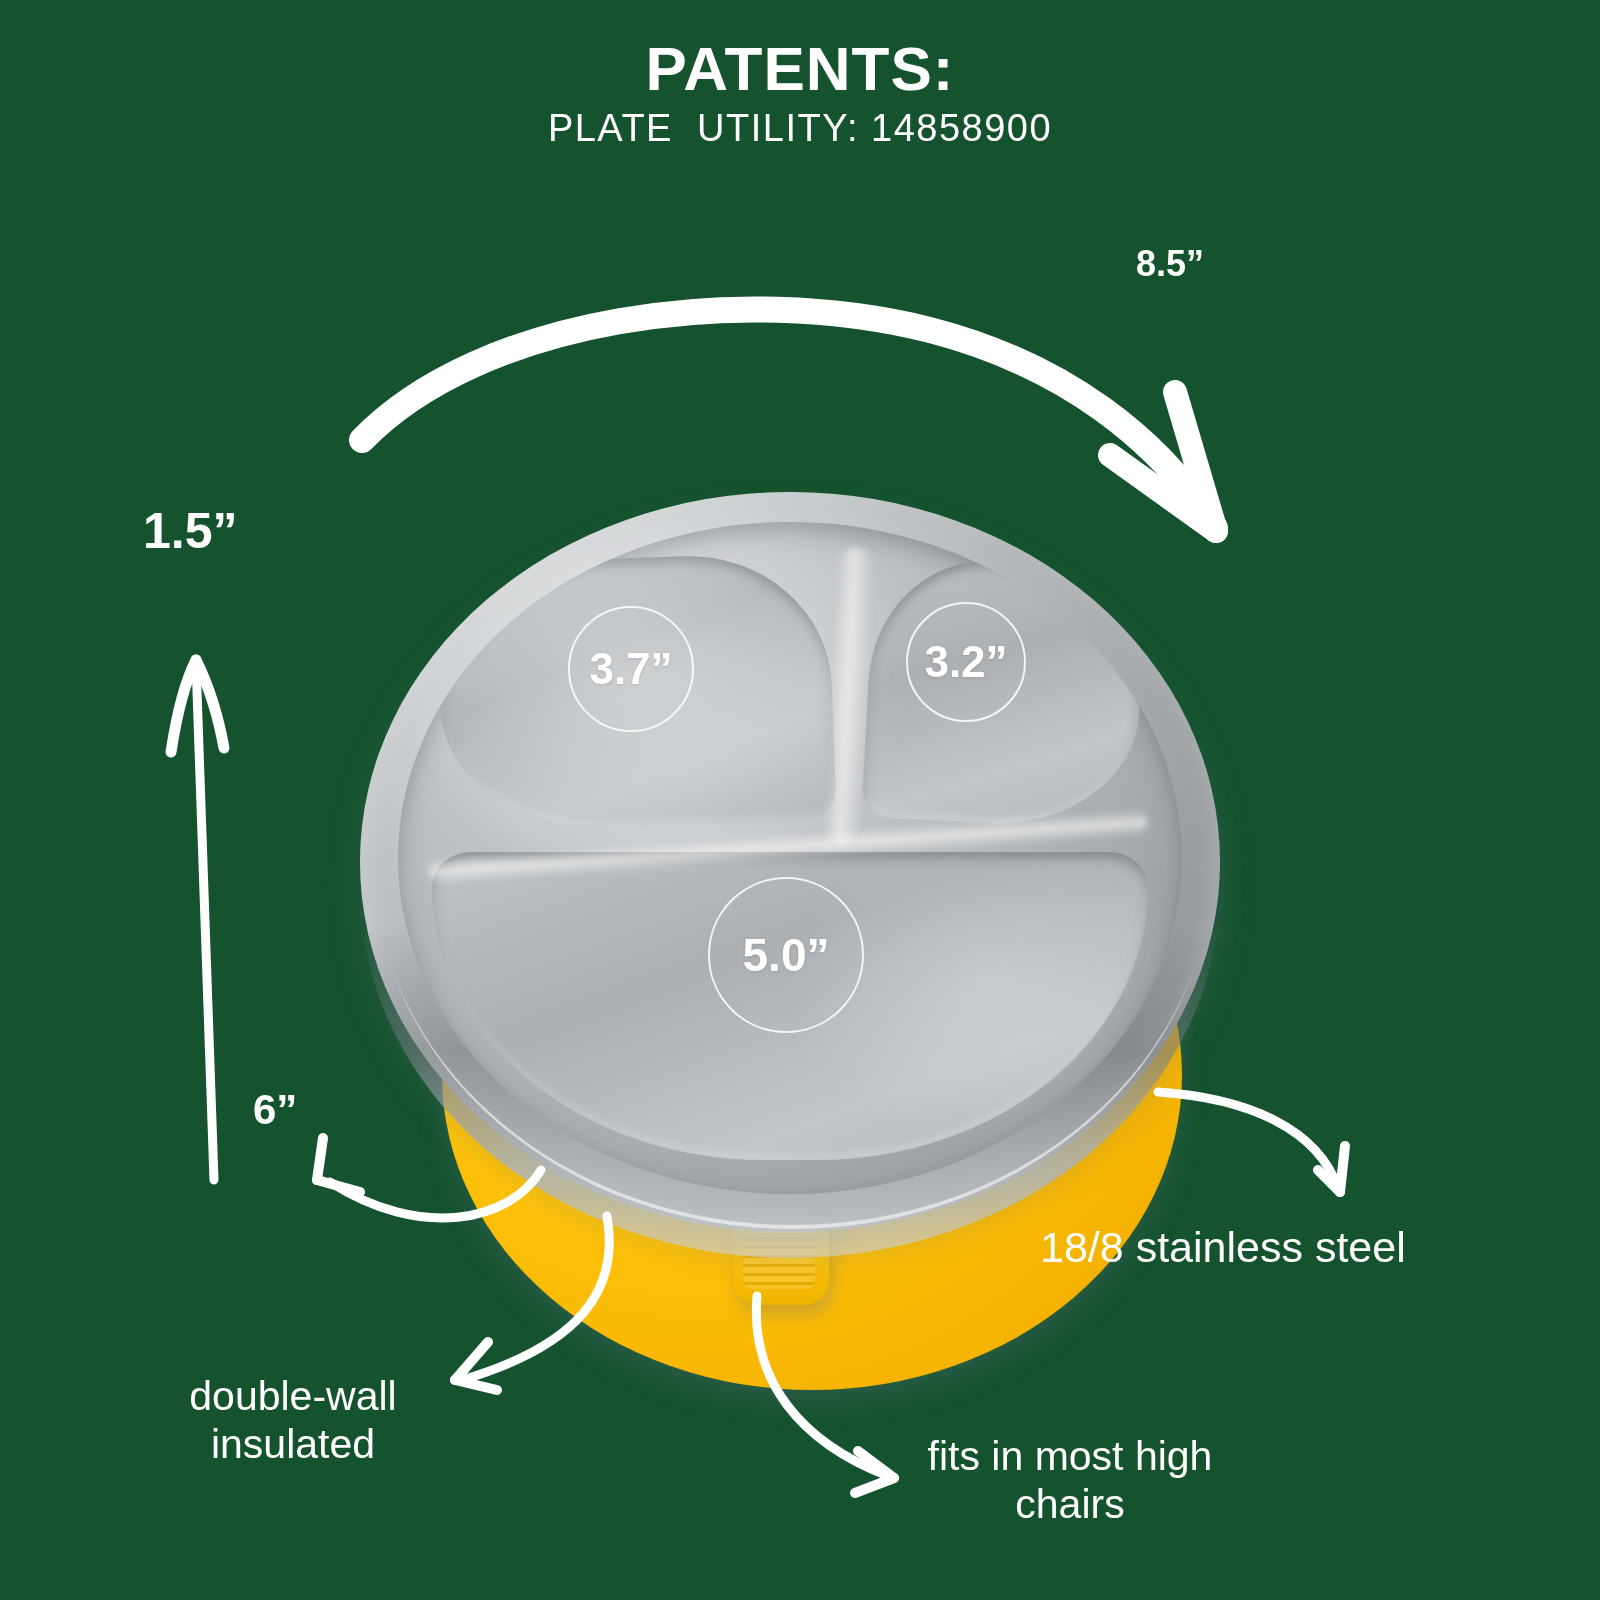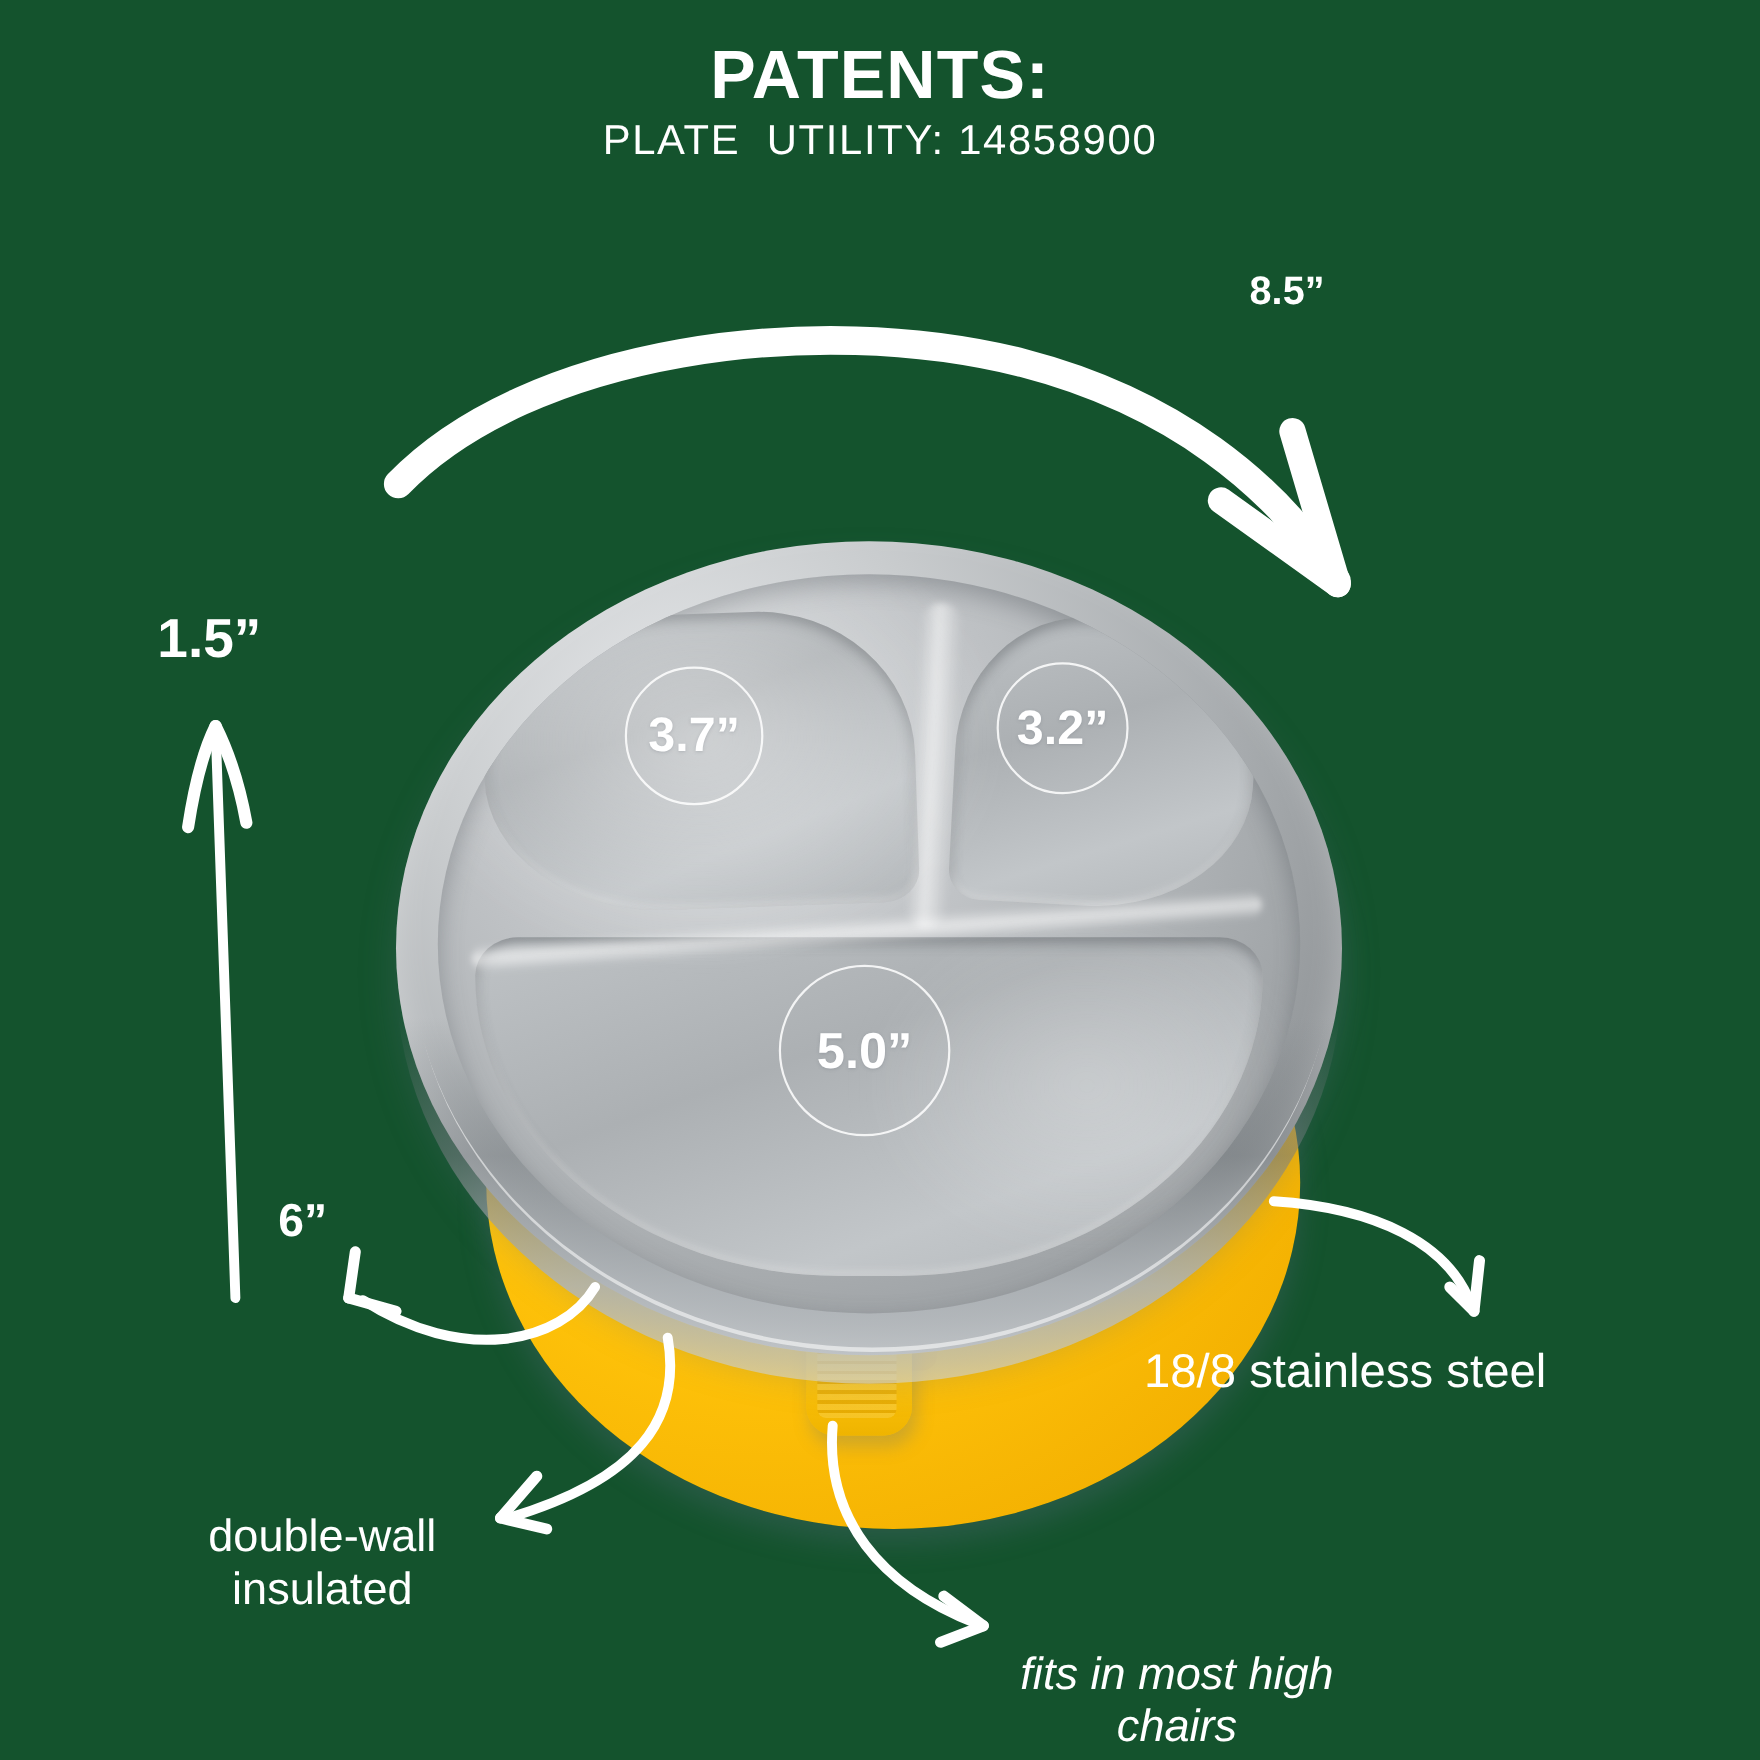--- a/index.html
+++ b/index.html
@@ -46,35 +46,35 @@
 
   
   .dim-label {
     position: absolute;
     color: #ffffff;
     font-weight: 700;
     line-height: 1;
     white-space: nowrap;
   }
   #label-width  { left: 1136px; top: 246px; font-size: 36px; }
-  #label-height { left: 143px;  top: 555px; font-size: 50px; }
+  #label-height { left: 143px;  top: 506px; font-size: 50px; }
   #label-base   { left: 253px;  top: 1089px; font-size: 42px; }
 
   
   .feature-caption {
     position: absolute;
     color: #ffffff;
     font-weight: 400;
     line-height: 1.18;
     text-align: center;
     white-space: pre-line;
   }
   #caption-steel   { left: 1040px; top: 1222px; font-size: 43px; text-align: left; }
   #caption-insul   { left: 158px;  top: 1372px; font-size: 41px; width: 270px; }
-  #caption-chairs  { left: 900px;  top: 1497px; font-size: 41px; width: 340px; font-style: italic; }
+  #caption-chairs  { left: 900px;  top: 1432px; font-size: 41px; width: 340px; }
 
   
   #plate-assembly {
     position: absolute;
     left: 320px;
     top: 460px;
     width: 940px;
     height: 810px;
   }
 

